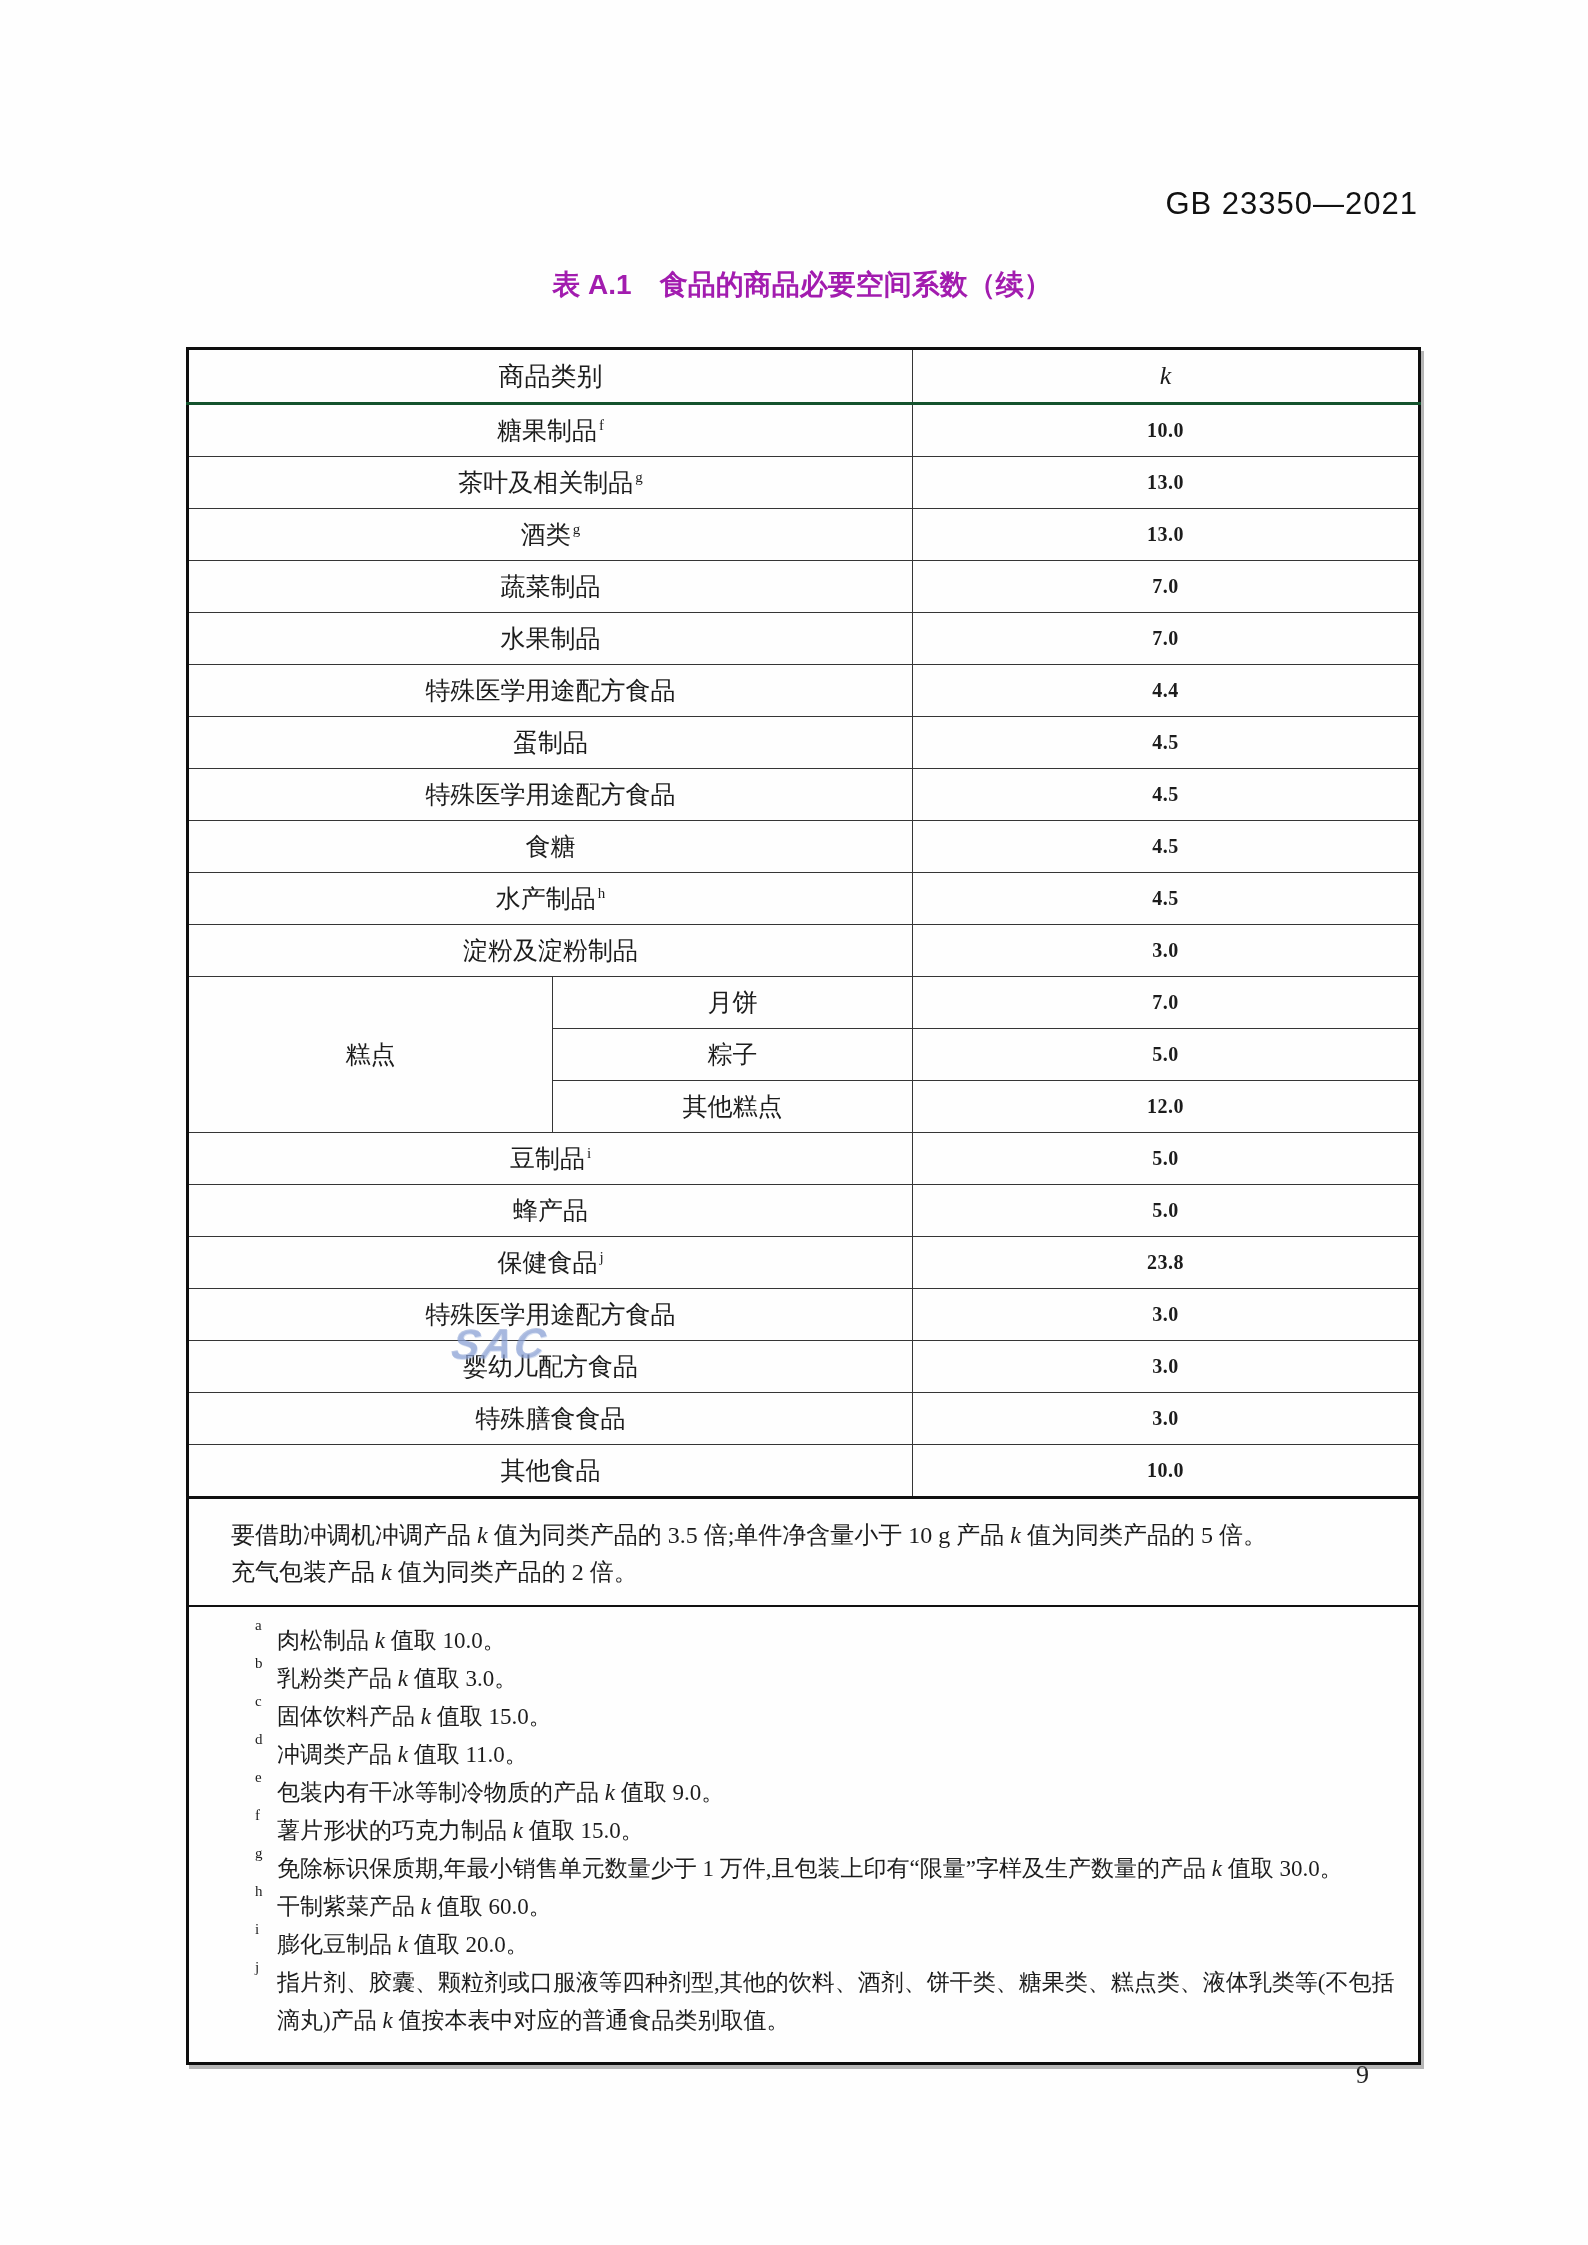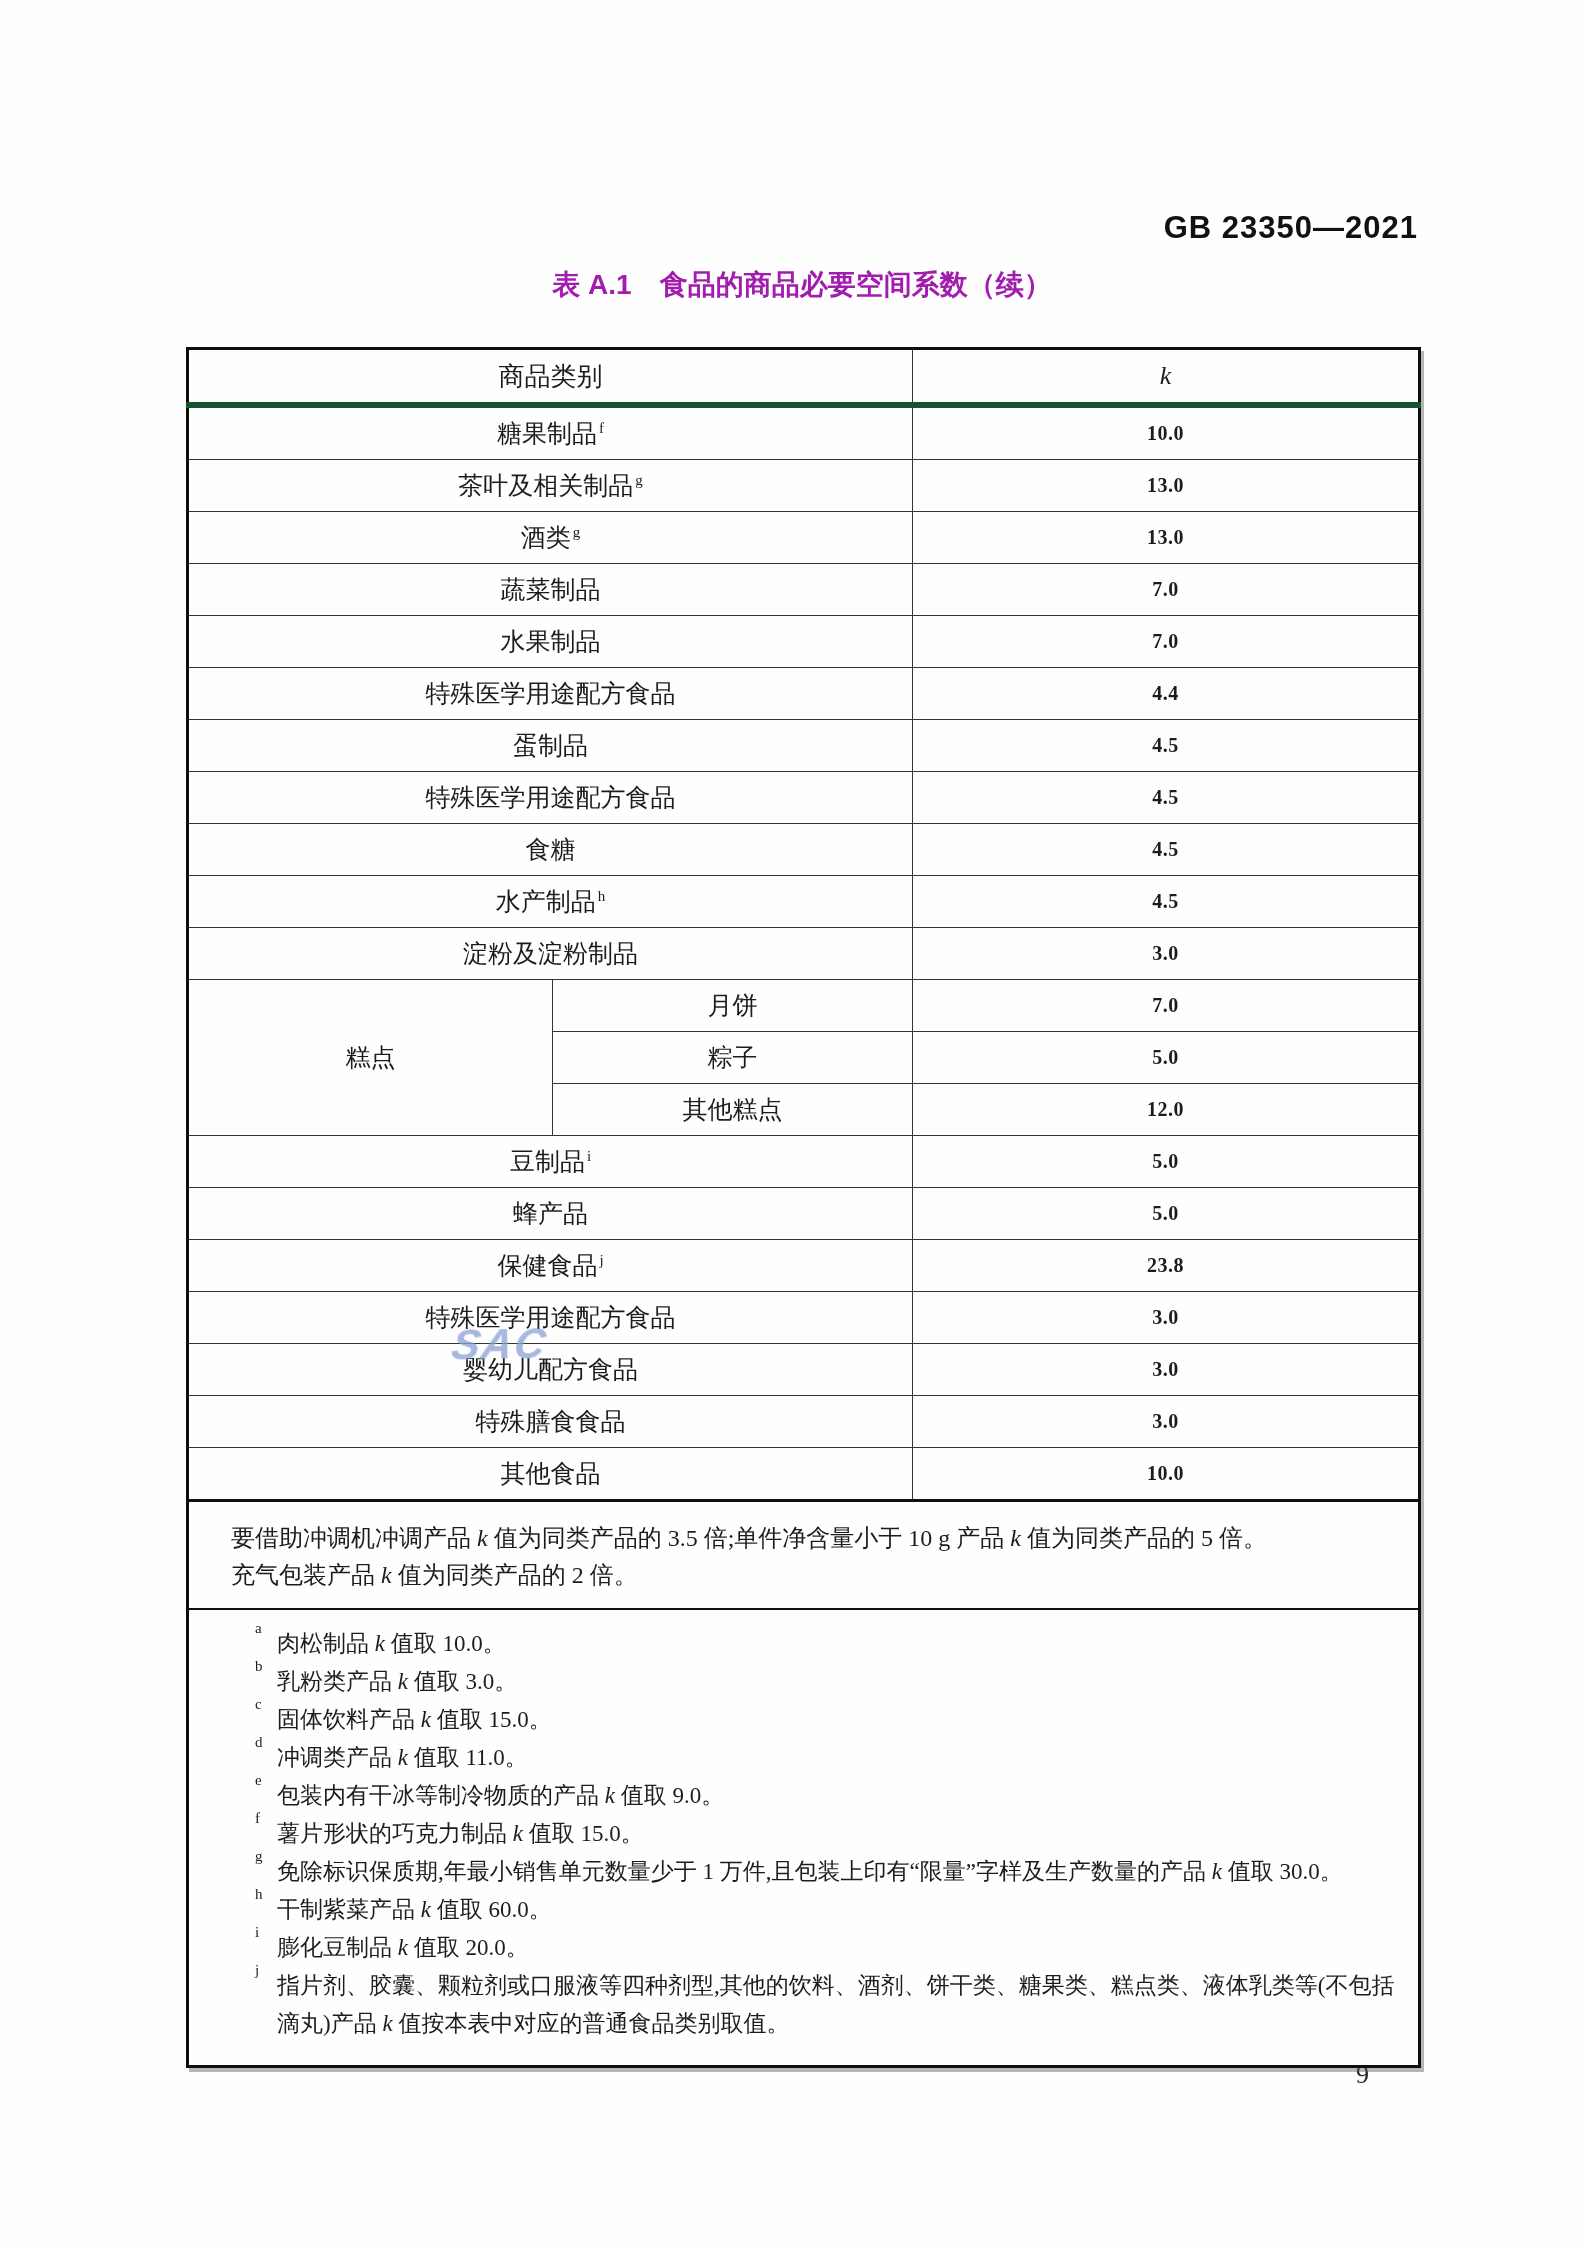--- a/index.html
+++ b/index.html
@@ -13,25 +13,24 @@
     overflow: hidden;
   }
 
   .gb-header {
     position: absolute;
     top: 186px;
     left: 186px;
     width: 1232px;
     text-align: right;
     font-family: "Liberation Sans", "DejaVu Sans", sans-serif;
-    font-weight: bold;
+    font-weight: normal;
     font-size: 31px;
     letter-spacing: 1px;
     color: #111;
-    margin-top: 24px;
   }
 
   .table-title {
     position: absolute;
     top: 266px;
     left: 186px;
     width: 1232px;
     text-align: center;
     font-family: "Liberation Sans", "DejaVu Sans", sans-serif;
     font-weight: bold;
@@ -71,21 +70,21 @@
     border: 1px solid #353535;
     text-align: center;
     vertical-align: middle;
     font-size: 25px;
     height: 51px;
     padding: 0;
     background: transparent;
   }
   tr.header-row td {
     height: 52px;
-    border-bottom: 6px solid #14532d;
+    border-bottom: 3px solid #14532d;
     font-size: 26px;
   }
   .k-header {
     font-style: italic;
     font-family: "Liberation Serif", "DejaVu Serif", serif;
   }
   td.kval {
     font-size: 20px;
     letter-spacing: 0.5px;
     font-weight: bold;

